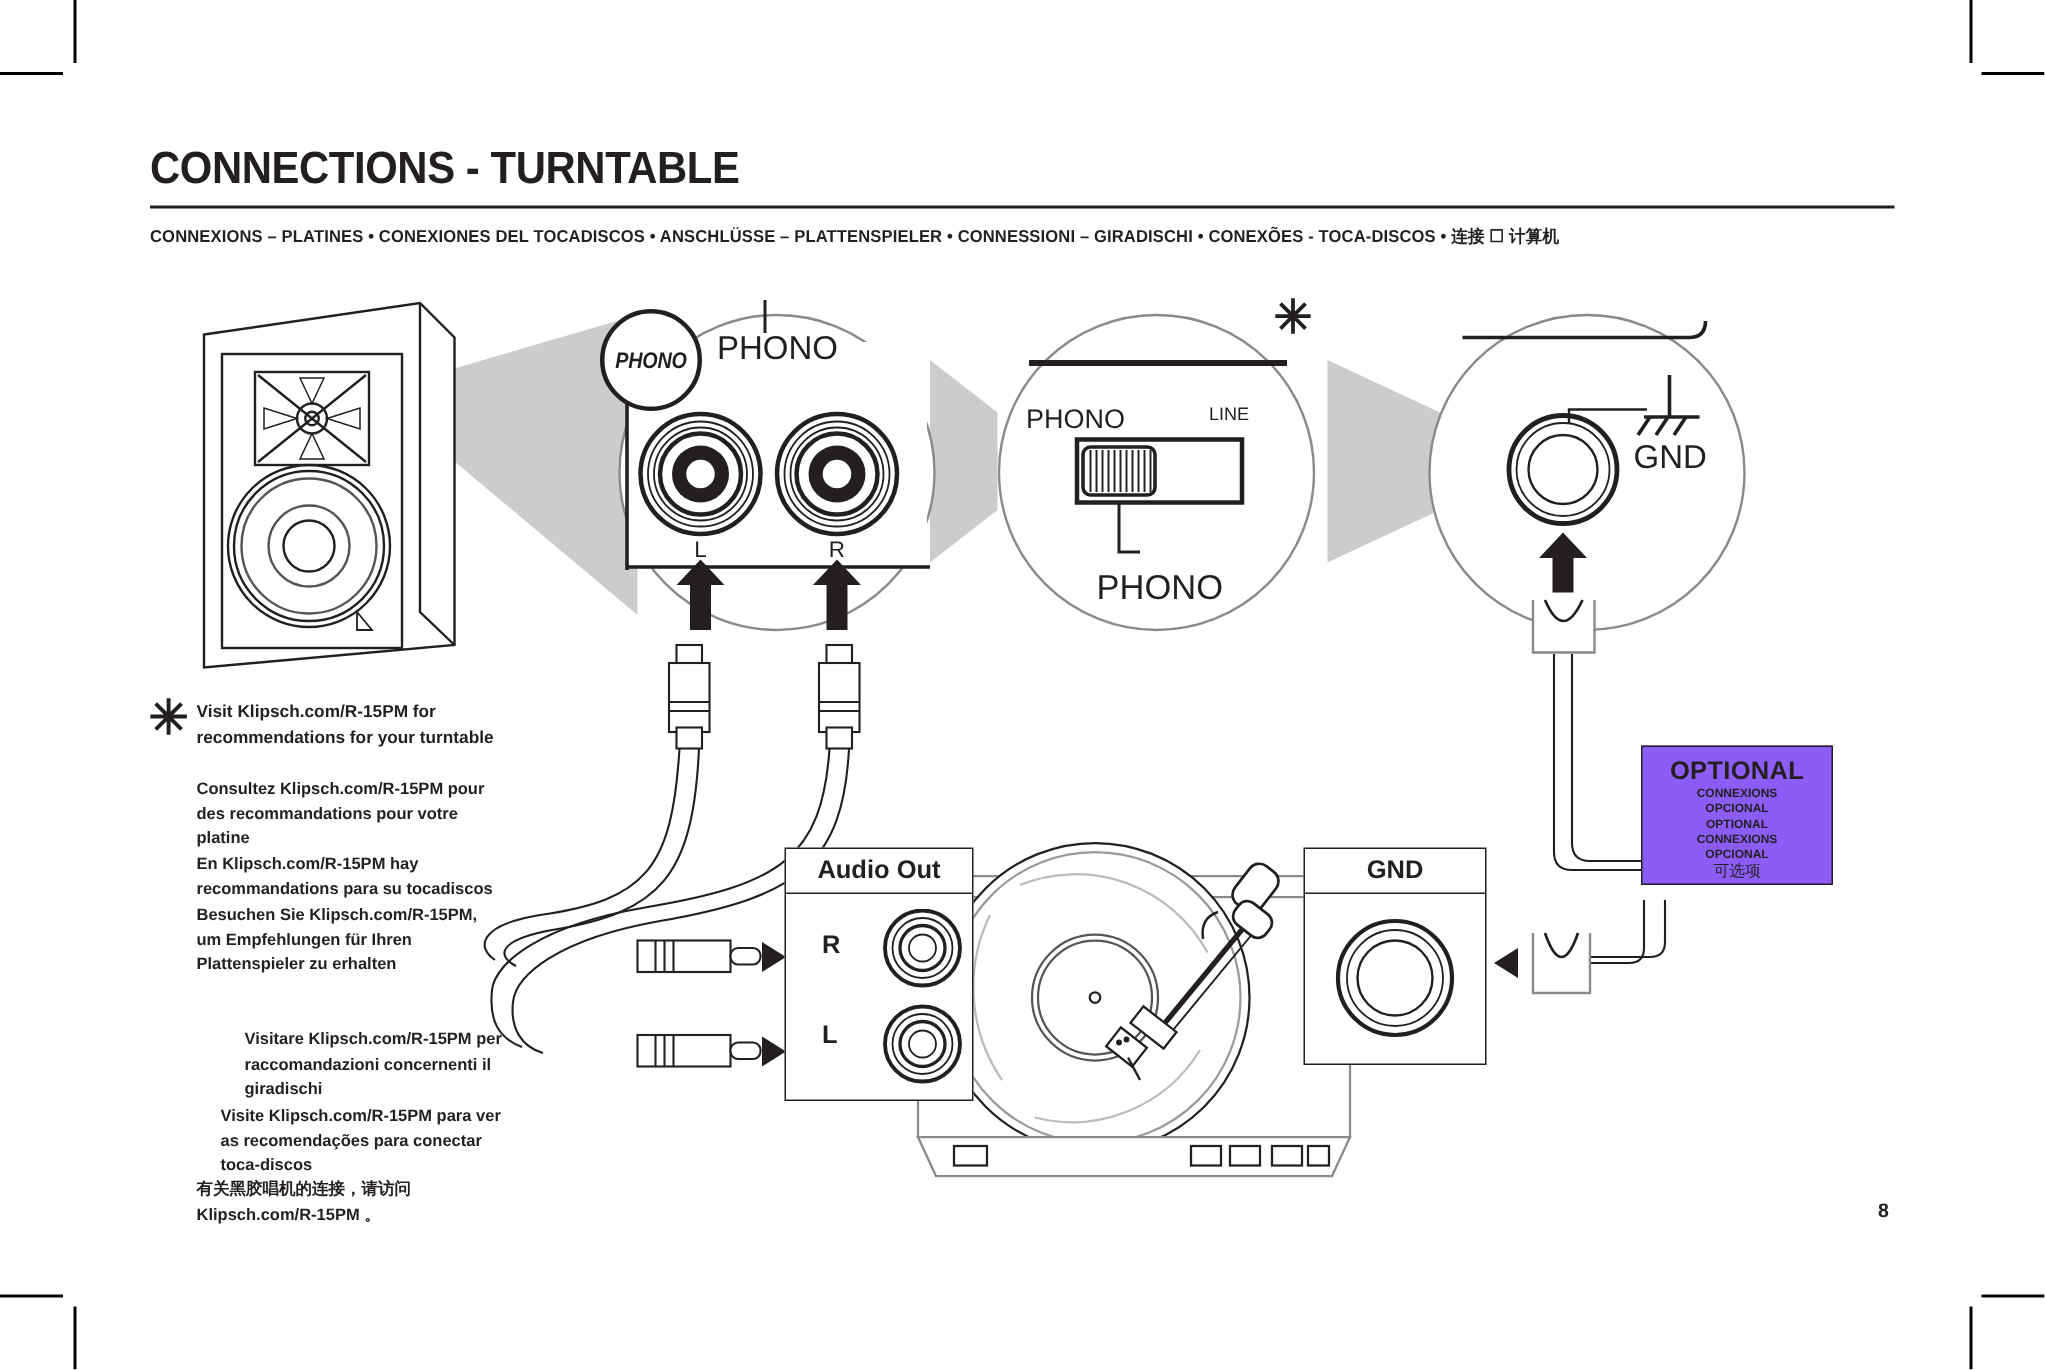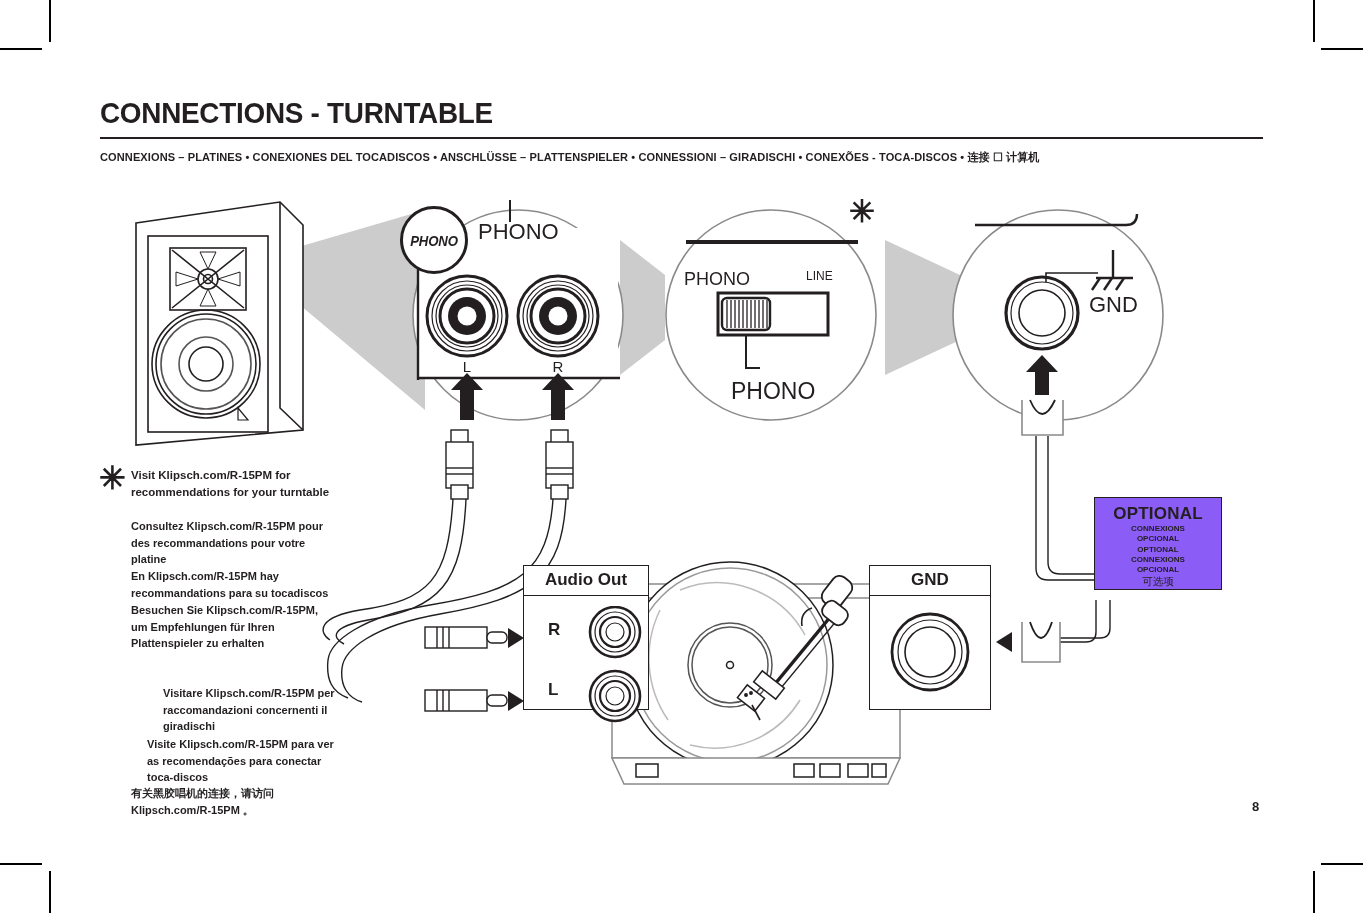--- a/index.html
+++ b/index.html
@@ -248,21 +248,21 @@
 <div class="abs lbl" style="left:450px;top:358px;font-size:15px;width:34px;text-align:center;">L</div>
 <div class="abs lbl" style="left:541px;top:358px;font-size:15px;width:34px;text-align:center;">R</div>
 
 <div class="abs lbl" style="left:684px;top:269px;font-size:18px;">PHONO</div>
 <div class="abs lbl" style="left:806px;top:269px;font-size:12px;">LINE</div>
 <div class="abs lbl" style="left:731px;top:378px;font-size:23px;">PHONO</div>
 <div class="abs" style="left:849px;top:196px;font-size:31px;font-weight:bold;line-height:1;">✳</div>
 
 <div class="abs lbl" style="left:1089px;top:292px;font-size:22px;">GND</div>
 
-<div class="panel" style="left:523px;top:565px;width:126px;height:145px;">
+<div class="panel" style="left:523px;top:565px;width:126px;height:169px;">
   <div class="panel-head" style="font-size:17px;padding:4px 0 5px;">Audio Out</div>
   <div style="position:relative;height:128px;">
     <div class="abs" style="left:24px;top:24px;font-size:17px;font-weight:bold;">R</div>
     <div class="abs" style="left:24px;top:84px;font-size:17px;font-weight:bold;">L</div>
     <svg class="abs" style="left:56px;top:10px;" width="70" height="118">
       <g fill="#fff" stroke="#231f20">
         <circle cx="35" cy="26" r="25" stroke-width="2.6"></circle>
         <circle cx="35" cy="26" r="20" stroke-width="1.2"></circle>
         <circle cx="35" cy="26" r="15" stroke-width="2.2"></circle>
         <circle cx="35" cy="26" r="9" stroke-width="1.2"></circle>

